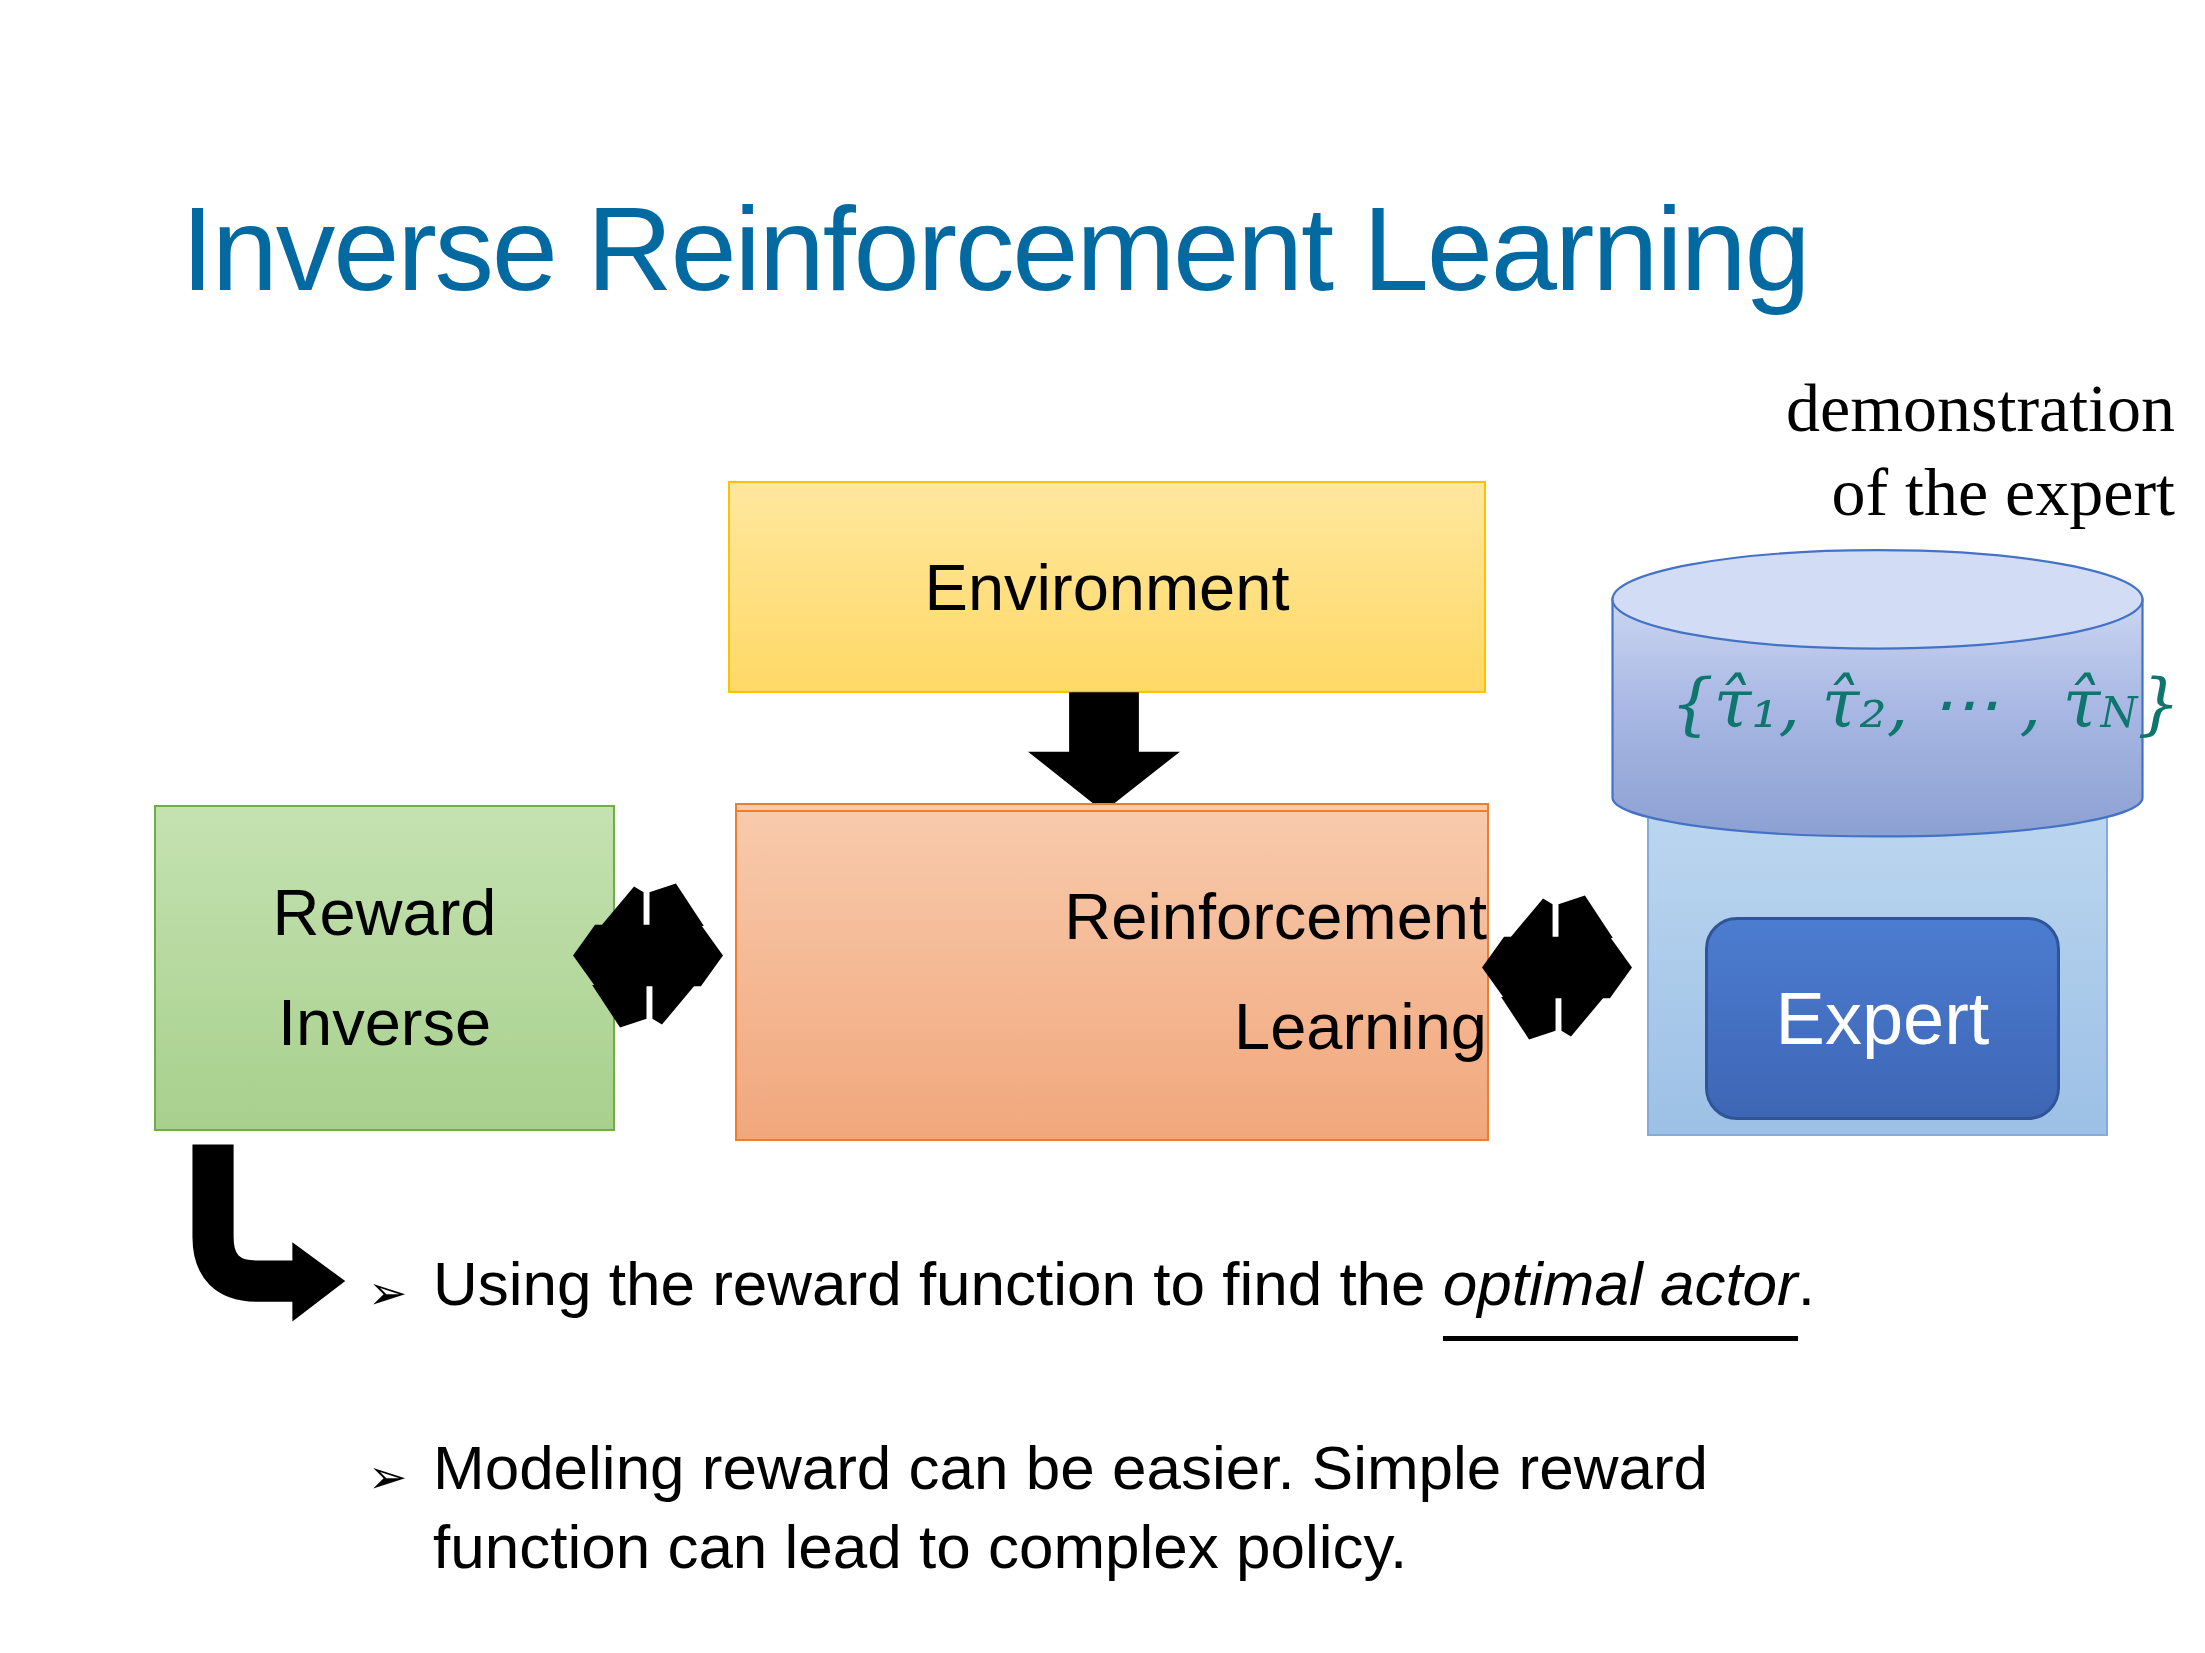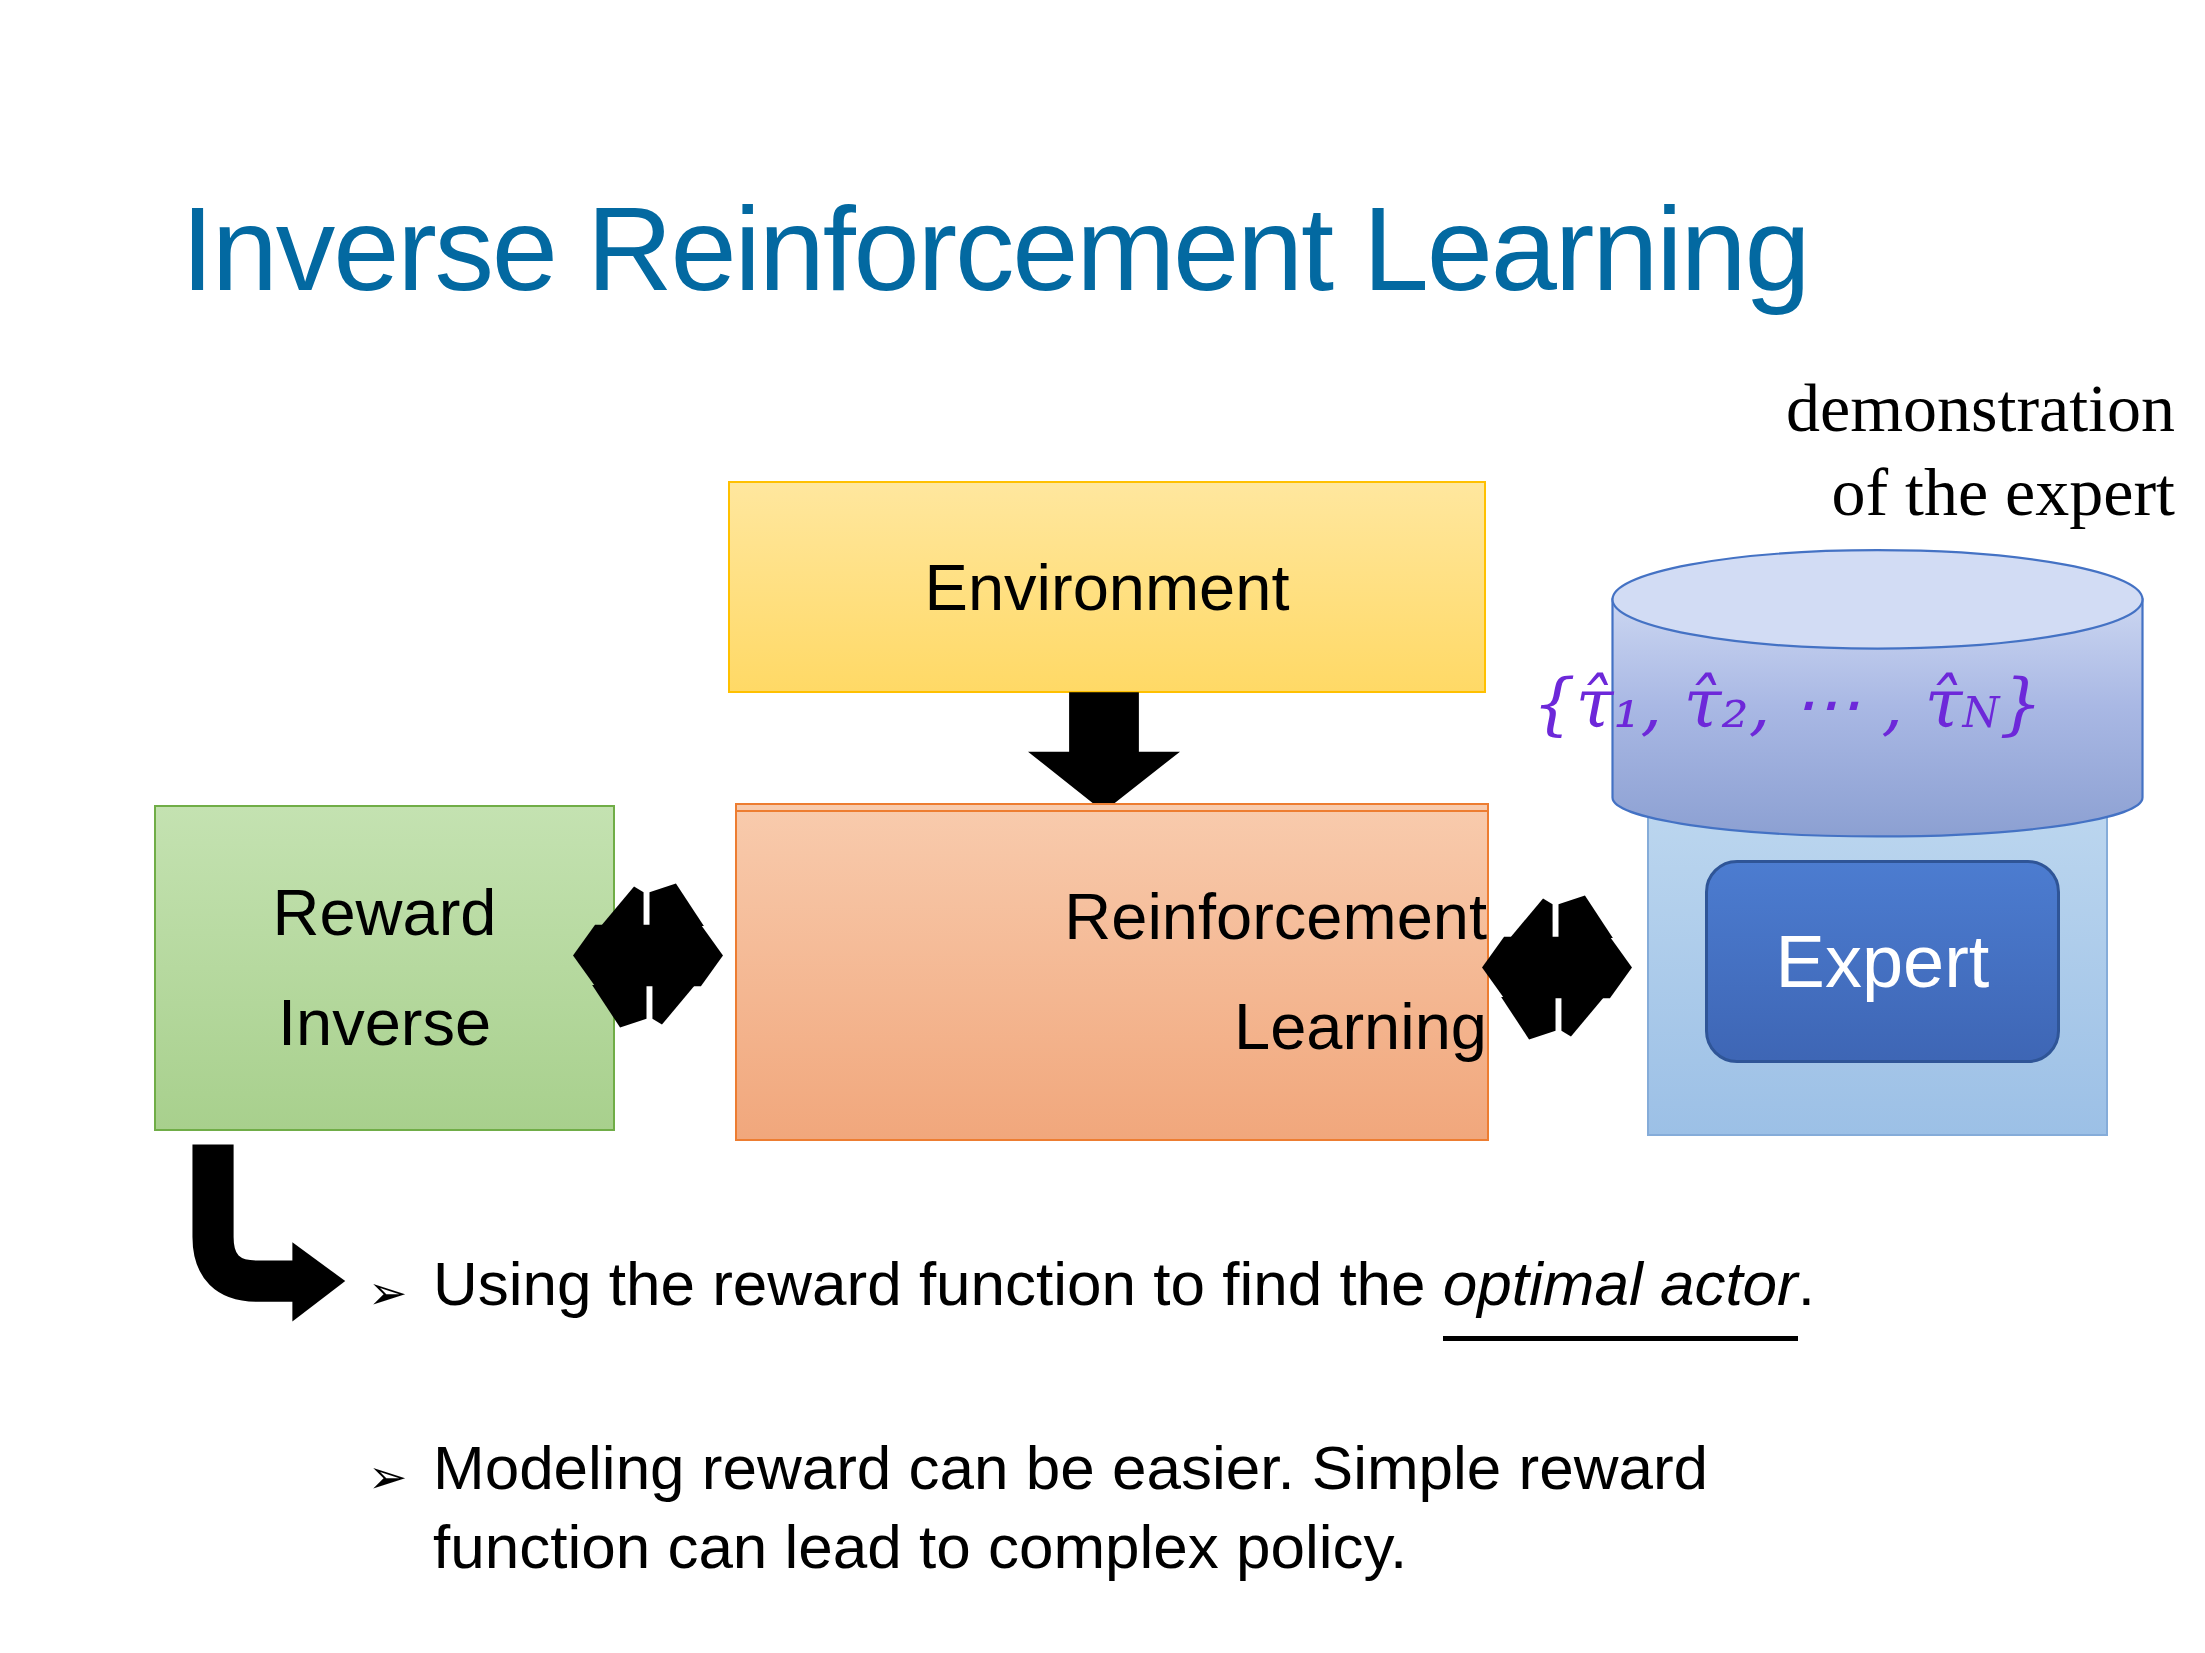--- a/index.html
+++ b/index.html
@@ -44,31 +44,31 @@
     font-size:65px; line-height:110px; text-align:center;
   }
   .rl-topline { position:absolute; left:0; right:0; top:5.1px; height:2.2px; background:#ED7D31; }
 
   .expert-container {
     left:1647px; top:794px; width:457px; height:338px;
     border:2.2px solid #85ACD9;
     background:linear-gradient(180deg,#BDD7EF 0%, #9CC0E6 100%);
   }
   .expert-box {
-    left:1705px; top:860px; width:349px; height:197px;
+    left:1705px; top:917px; width:349px; height:197px;
     border:3.7px solid #2F5597; border-radius:32px;
     background:linear-gradient(180deg,#4C7CD0 0%, #3E66B5 100%);
     display:flex; align-items:center; justify-content:center;
     color:#ffffff; font-size:74px;
   }
 
   .formula {
-    left:1520px; top:664px; width:535px; text-align:center;
+    left:1658px; top:664px; width:535px; text-align:center;
     font-family:"DejaVu Serif", serif; font-style:italic;
-    font-size:68px; color:#6d28d9;
+    font-size:68px; color:#0f766e;
   }
   .formula .sub { font-size:0.62em; font-style:italic; }
 
   .bullets { left:368px; top:1243px; width:1705px; }
   .bullet { position:relative; padding-left:65px; font-size:62px; line-height:81px; color:#000; }
   .bullet .marker { position:absolute; left:0; top:8.8px; font-size:47px; font-family:"DejaVu Sans", sans-serif; }
   .bullet-2 { margin-top:104px; width:1294px; line-height:79px; }
   .emph {
     font-weight:normal; font-style:italic;
     border-bottom:5.1px solid #000; padding-bottom:18px;text-align:center;

